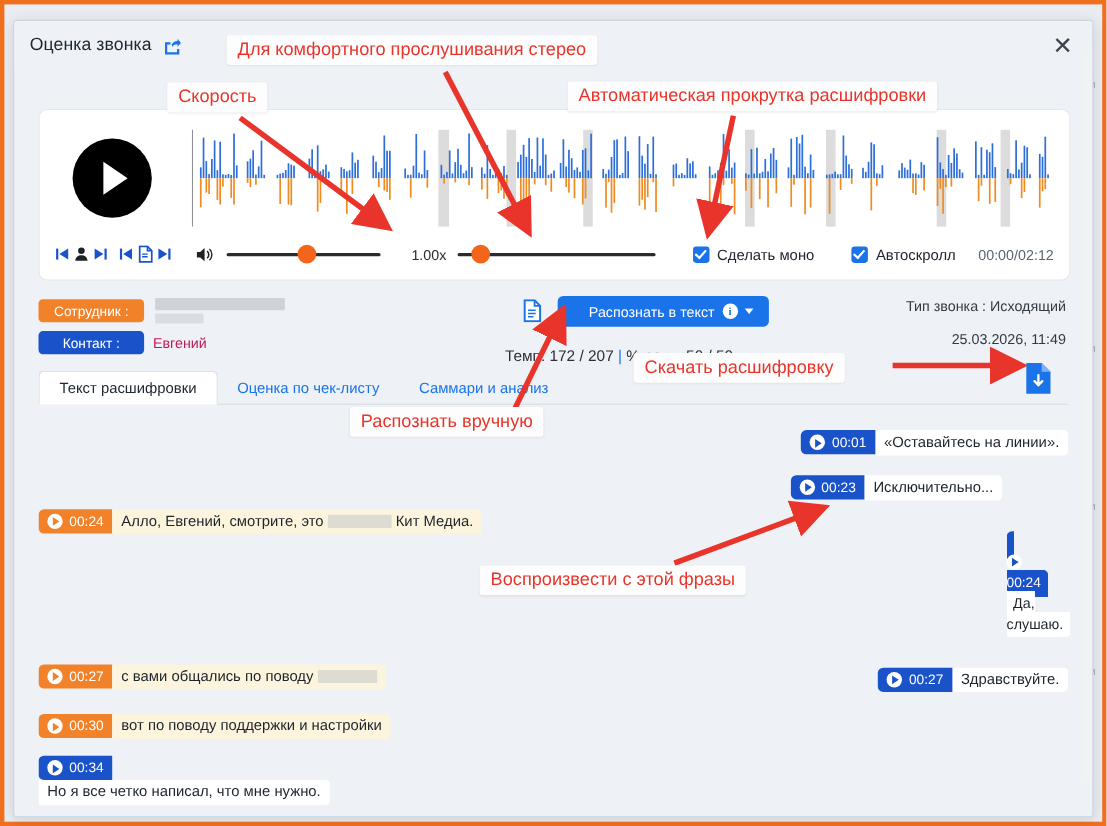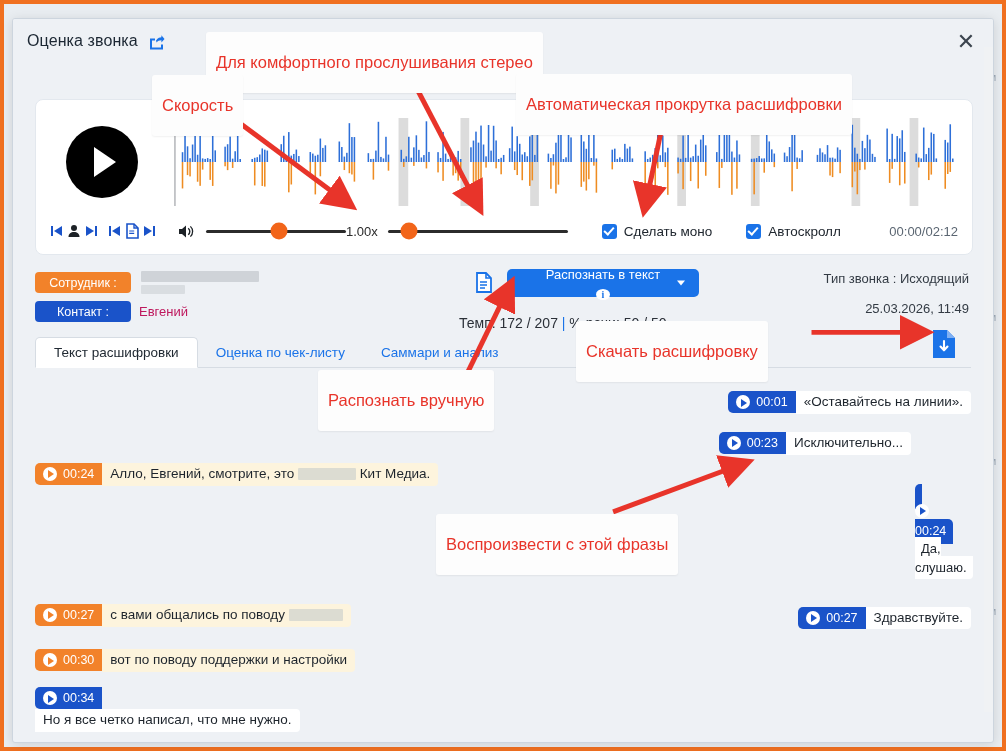--- a/index.html
+++ b/index.html
@@ -70,21 +70,21 @@
   }
   .ctrl-group{display:flex;align-items:center;gap:3px;}
   .ctrl-btn{cursor:pointer;display:inline-flex;align-items:center;}
   .slider{position:relative;height:18px;display:flex;align-items:center;cursor:pointer;}
   .slider .track{height:3px;background:#2b2b2b;width:100%;border-radius:2px;}
   .slider .knob{
     position:absolute;width:17px;height:17px;border-radius:50%;background:#f2651a;top:50%;
     transform:translate(-50%,-50%);
   }
   #vol-slider{width:140px;margin-left:10px;}
-  #speed-label{font-size:13px;color:#2b2b2b;margin-right:10px;white-space:nowrap;}
+  #speed-label{font-size:13px;color:#2b2b2b;margin-left:28px;margin-right:10px;white-space:nowrap;}
   #speed-slider{width:180px;}
   .chk-wrap{display:flex;align-items:center;gap:7px;cursor:pointer;margin-left:34px;}
   .chk{
     width:15px;height:15px;border-radius:3px;background:#1a73e8;position:relative;flex:none;
   }
   .chk:after{
     content:"";position:absolute;left:4px;top:1px;width:4px;height:8px;
     border:solid #fff;border-width:0 2px 2px 0;transform:rotate(42deg);
   }
   .chk-label{font-size:13.5px;color:#20272f;white-space:nowrap;}
@@ -104,21 +104,21 @@
     display:inline-block;height:11px;background:#cfd3d8;border-radius:1px;
   }
   .redact.two{height:9px;background:#d9dde1;}
   #emp-redact-wrap{display:flex;flex-direction:column;gap:3px;}
   #contact-link{color:#be185d;font-size:13px;cursor:pointer;}
   #recognize-area{position:absolute;left:420px;top:0;width:300px;}
   #doc-icon-btn{position:absolute;left:20px;top:5px;cursor:pointer;}
   #recognize-btn{
     position:absolute;left:52px;top:2px;height:28px;width:192px;
     background:#1a73e8;border-radius:5px;color:#fff;font-size:13px;
-    display:flex;align-items:center;justify-content:center;gap:7px;cursor:pointer;flex-direction:column;
+    display:flex;align-items:center;justify-content:center;gap:7px;cursor:pointer;
   }
   #recognize-caret{
     position:absolute;right:14px;top:50%;transform:translateY(-50%);
     width:0;height:0;border-left:4px solid transparent;border-right:4px solid transparent;
     border-top:5px solid #fff;
   }
   .info-dot{
     width:14px;height:14px;border-radius:50%;background:#fff;color:#1a73e8;
     font-size:10px;font-weight:bold;display:inline-flex;align-items:center;justify-content:center;
     font-family:"Liberation Serif",serif;
@@ -191,21 +191,21 @@
     display:block;margin-bottom:3px;}
   .vcard .head .pic:after{
     content:"";position:absolute;left:5px;top:3.5px;
     border-left:6px solid #1a53c9;border-top:4px solid transparent;border-bottom:4px solid transparent;
   }
   .vcard .body{background:#fff;font-size:13px;color:#1d242c;padding:4px 6px;line-height:1.5;
     border-radius:0 0 4px 4px;}
   
   .note{
     position:absolute;background:#fdfdfd;color:#e8342a;
-    font-size:16.5px;padding:21px 10px;border-radius:3px;white-space:nowrap;
+    font-size:16.5px;padding:4px 10px;border-radius:3px;white-space:nowrap;
     box-shadow:0 1px 2px rgba(0,0,0,.06);
     font-family:"Liberation Sans",sans-serif;
     z-index:40;
   }
   #arrows{position:absolute;inset:0;z-index:35;pointer-events:none;}
   .scrollbar-right{
     position:absolute;right:0;top:28px;width:9px;bottom:30px;background:#f0f2f4;
   }
 </style>
 </head>

